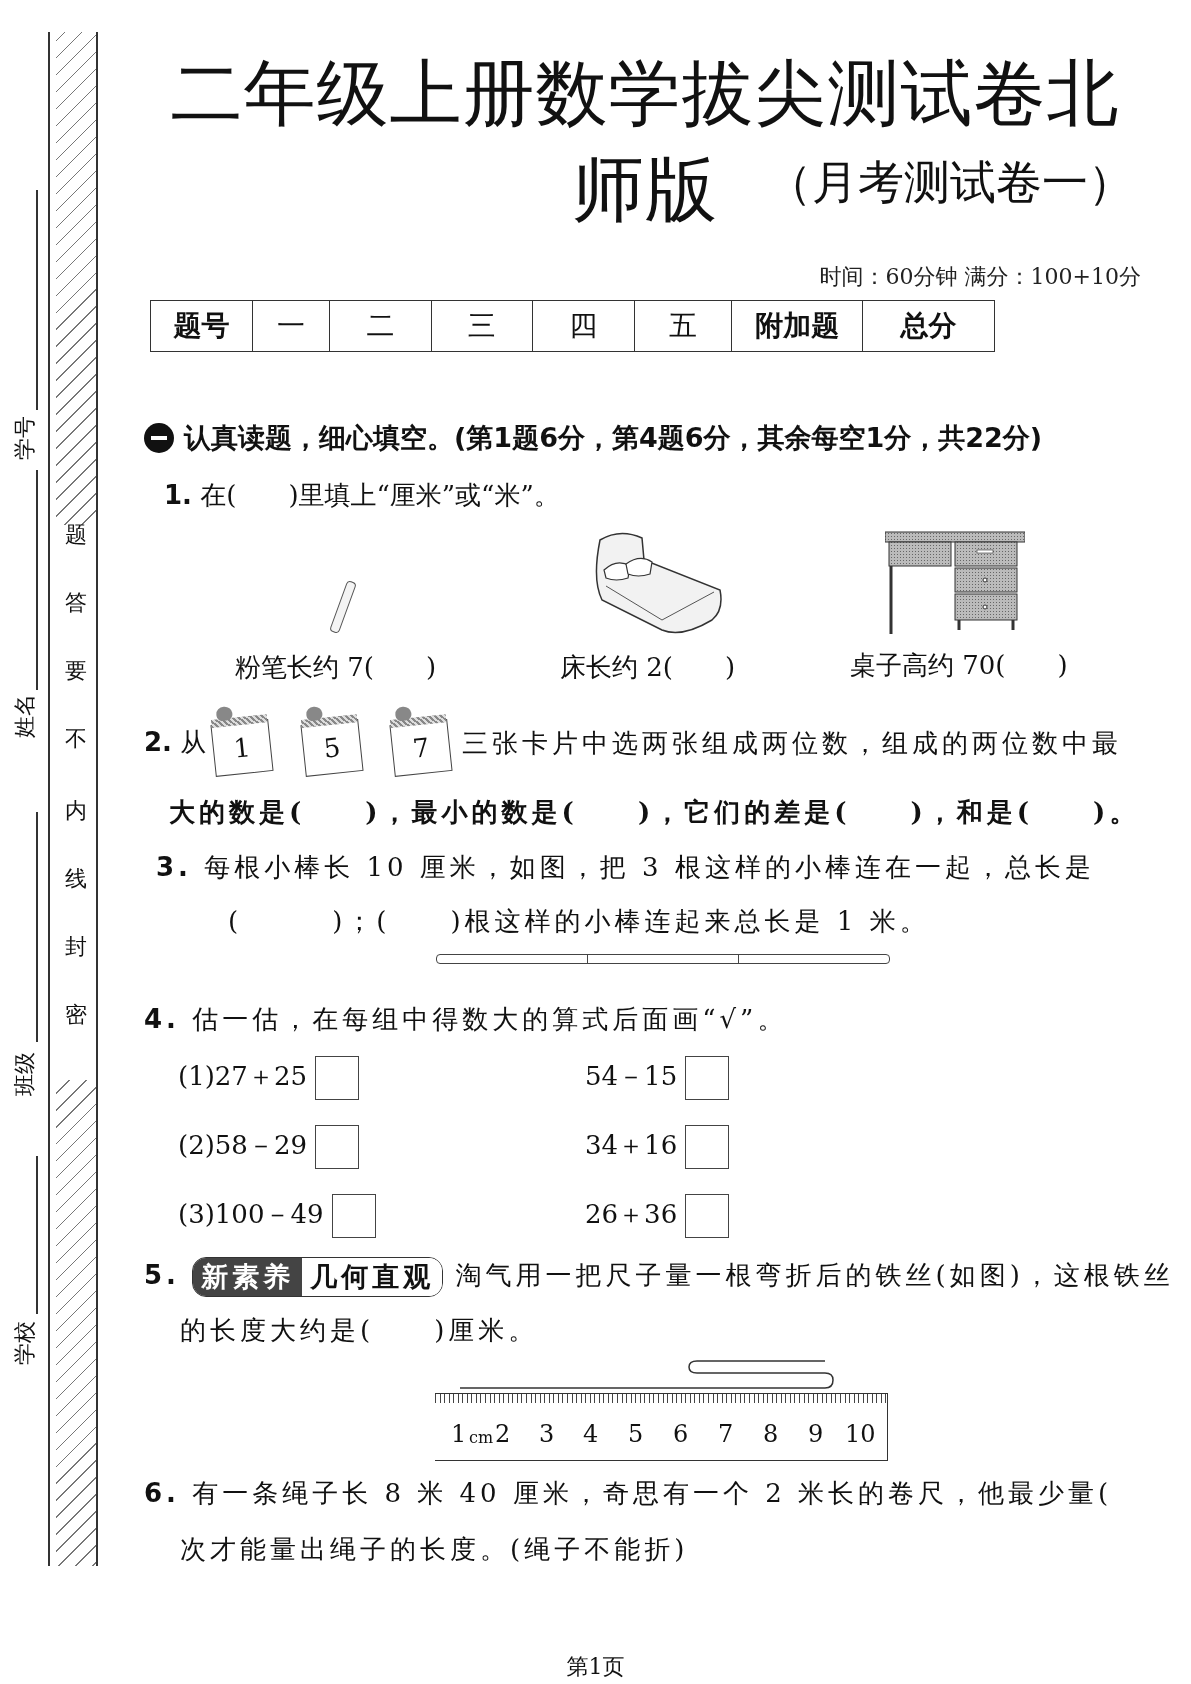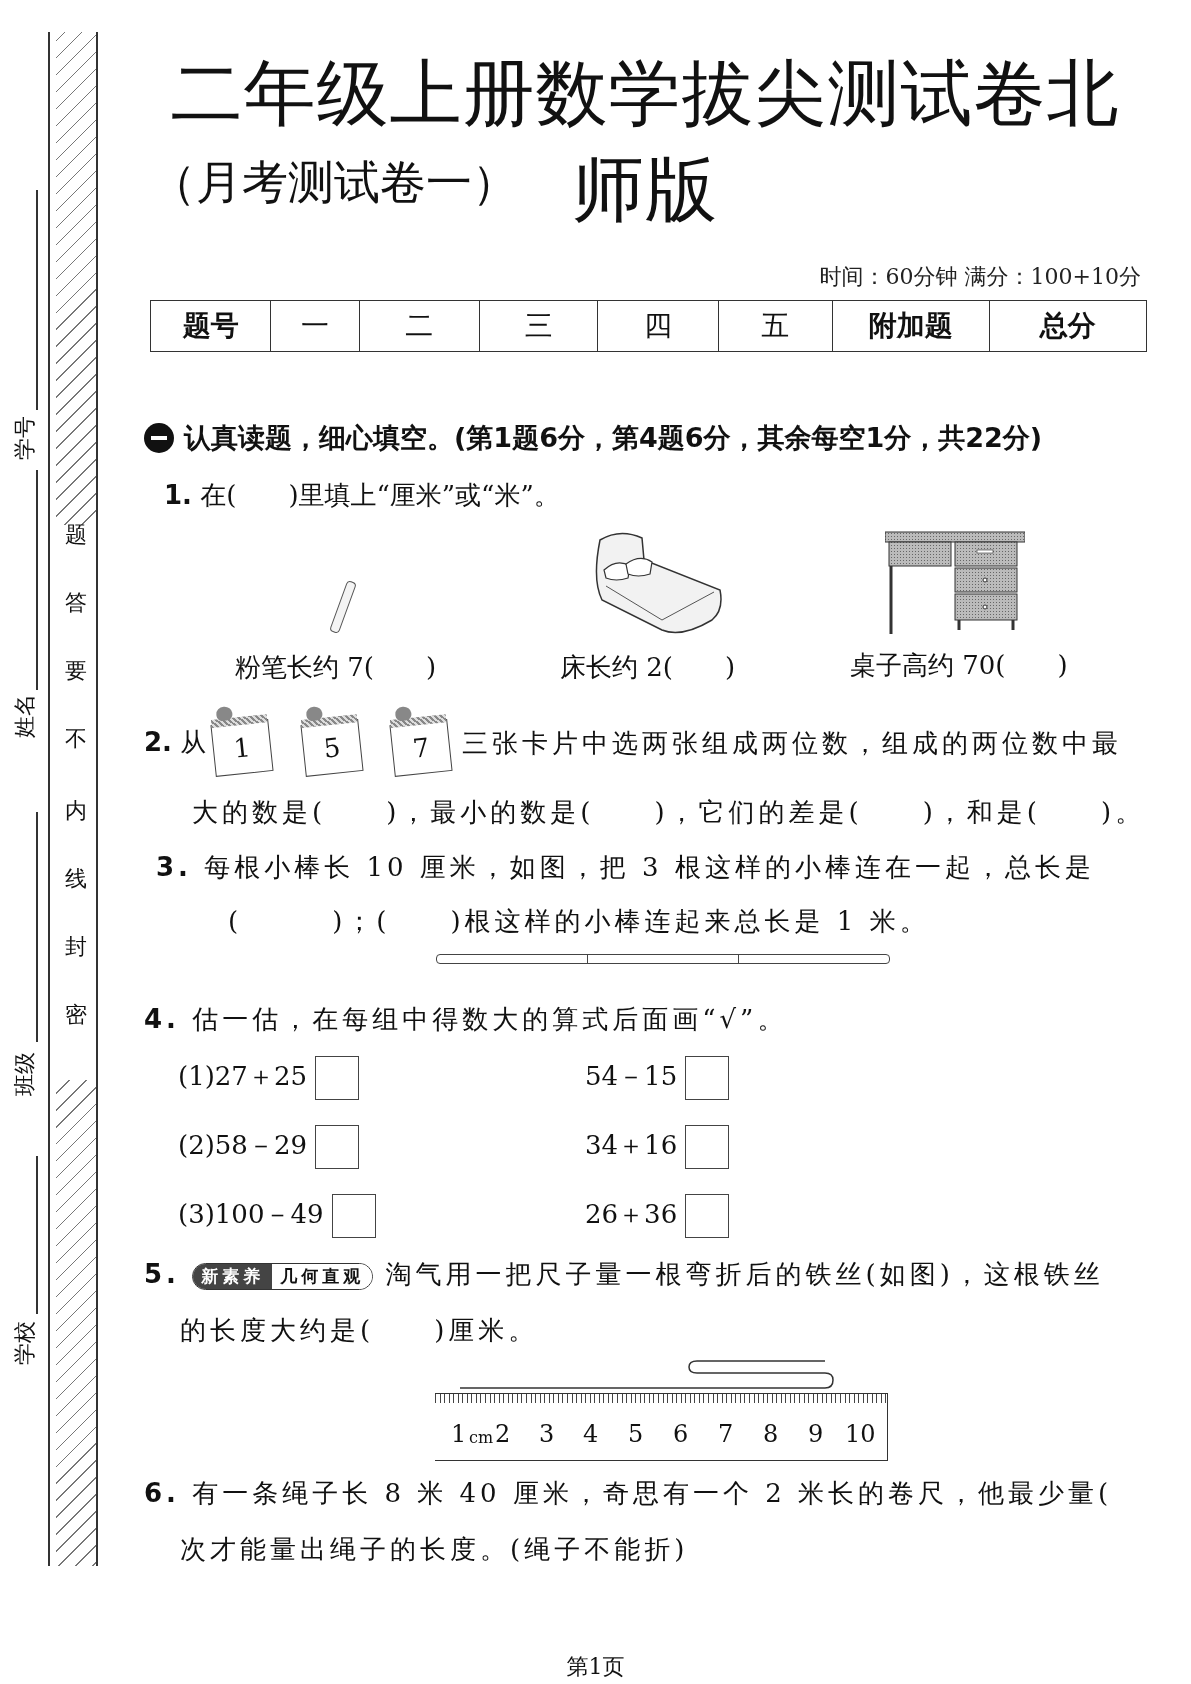--- a/index.html
+++ b/index.html
@@ -9,25 +9,25 @@
   .margin-line { position:absolute; top:32px; bottom:118px; width:2px; background:#333; }
   .hatch { position:absolute; top:32px; bottom:118px; left:56px; width:40px;
     background: repeating-linear-gradient(135deg, transparent 0 6px, #777 6px 7px, transparent 7px 12px); }
   .hatch-cover { position:absolute; left:56px; width:40px; top:525px; height:555px; background:#fff; }
   .vert-char { position:absolute; left:62px; width:28px; text-align:center; font-size:22px; font-family:"DejaVu Sans", sans-serif; }
   .field-label { position:absolute; left:10px; font-size:22px; transform:rotate(-90deg); transform-origin:left top; white-space:nowrap; font-family:"DejaVu Serif", serif; }
   .field-line { position:absolute; left:36px; width:2px; background:#333; }
 
   
   .title { position:absolute; top:46px; left:150px; width:990px; text-align:center; font-size:72px; letter-spacing:1px; font-family:"DejaVu Serif", serif; }
-  .subtitle { position:absolute; top:152px; left:150px; width:990px; text-align:left; font-size:46px; font-family:"DejaVu Serif", serif; }
+  .subtitle { position:absolute; top:152px; left:144px; width:990px; text-align:right; font-size:46px; font-family:"DejaVu Serif", serif; }
   .meta { position:absolute; top:262px; right:50px; font-size:22px; color:#222; }
 
   
-  table.score { position:absolute; top:300px; left:150px; width:997px; border-collapse:collapse; }
+  table.score { position:absolute; top:300px; left:150px; width:845px; border-collapse:collapse; }
   table.score td { border:1.5px solid #333; height:48px; text-align:center; font-size:28px; font-weight:bold; font-family:"DejaVu Sans", sans-serif; }
 
   
   .sec-head { position:absolute; top:420px; left:144px; font-size:27px; font-weight:bold; font-family:"DejaVu Sans", sans-serif; display:flex; align-items:center; white-space:nowrap; }
   .sec-badge { width:30px; height:30px; border-radius:50%; background:#111; position:relative; margin-right:10px; }
   .sec-badge::after { content:""; position:absolute; left:7px; right:7px; top:13px; height:4px; background:#fff; }
 
   .q { position:absolute; font-size:26px; white-space:nowrap; font-family:"DejaVu Serif", serif; }
   .qnum { font-family:"DejaVu Sans", sans-serif; font-weight:bold; }
   .spaced { letter-spacing:4px; }
@@ -44,21 +44,21 @@
 
   
   .sticks { position:absolute; top:954px; left:436px; width:452px; height:8px; display:flex; border:1.5px solid #444; border-radius:4px; }
   .stick { flex:1; border-right:1.5px solid #444; }
   .stick:last-child { border-right:none; }
 
   
   .ansbox { display:inline-block; width:42px; height:42px; border:1.5px solid #444; vertical-align:middle; margin-left:8px; }
 
   
-  .tag { display:inline-flex; border:1.5px solid #333; border-radius:14px; overflow:hidden; vertical-align:middle; font-family:Liberation Sans, sans-serif; font-weight:bold; font-size:17px; }
+  .tag { display:inline-flex; border:1.5px solid #333; border-radius:14px; overflow:hidden; vertical-align:middle; font-family:Liberation Sans, sans-serif; font-weight:bold; font-size:27px; }
   .tag .t1 { background:#444; color:#fff; padding:1px 8px; }
   .tag .t2 { background:#fff; color:#111; padding:1px 8px; }
 
   
   .wire { position:absolute; }
   .ruler { position:absolute; left:435px; top:1393px; width:452px; height:66px; border:1.5px solid #333; border-left:none; }
   .ruler-ticks { position:absolute; left:0; right:0; top:0; height:9px;
      background: repeating-linear-gradient(90deg, #444 0 1px, transparent 1px 4.55px); }
   .ruler-num { position:absolute; top:26px; font-size:24px; font-family:"DejaVu Serif", serif; }
 
@@ -175,21 +175,21 @@
   </div>
 <div class="card" style="left:303px;">
     <span class="card-pin"></span>
     <span>5</span>
   </div>
 <div class="card" style="left:392px;">
     <span class="card-pin"></span>
     <span>7</span>
   </div>
 <div class="q spaced" style="top:726px;left:462px;">三张卡片中选两张组成两位数，组成的两位数中最</div>
-<div class="q spaced" style="top:795px;left:192px;">大的数是(　　)，最小的数是(　　)，它们的差是(　　)，和是(　　)。</div>
+<div class="q spaced" style="top:795px;left:169px;font-weight:bold;">大的数是(　　)，最小的数是(　　)，它们的差是(　　)，和是(　　)。</div>
 
 <div class="q spaced" style="top:850px;left:144px;margin-left:12px;">
   <span class="qnum">3.</span>
   <span>每根小棒长 10 厘米，如图，把 3 根这样的小棒连在一起，总长是</span>
 </div>
 <div class="q spaced" style="top:904px;left:180px;margin-left:48px;">(　　　)；(　　)根这样的小棒连起来总长是 1 米。</div>
 <div class="sticks">
   <div class="stick"></div>
   <div class="stick"></div>
   <div class="stick"></div>

